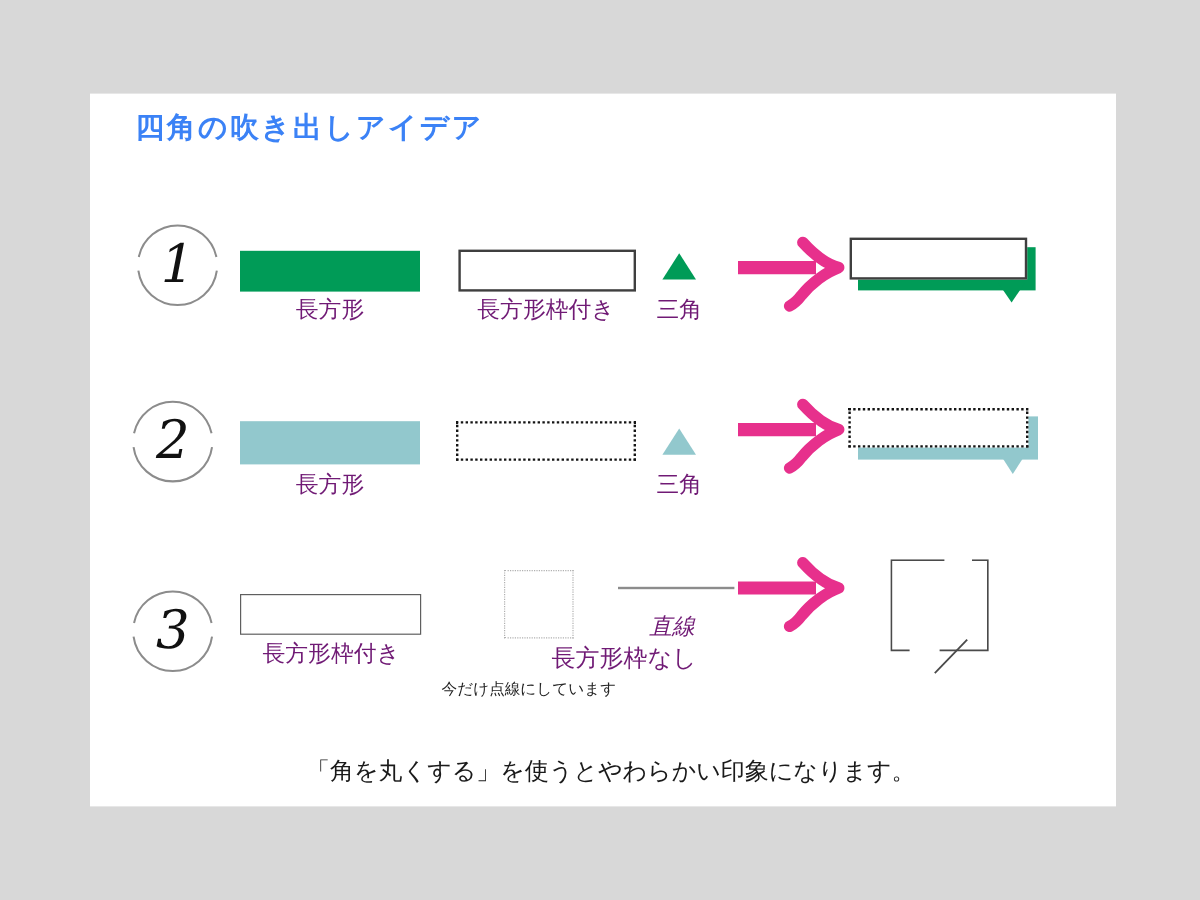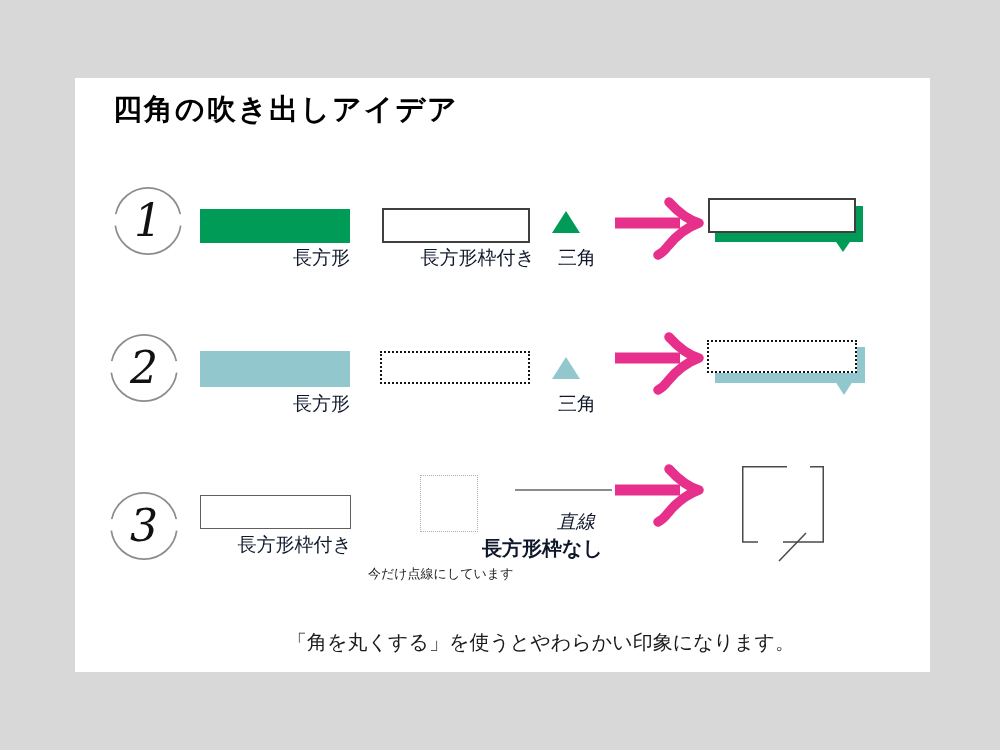--- a/index.html
+++ b/index.html
@@ -11,24 +11,24 @@
     position:relative;
     overflow:hidden;
   }
   .card{
     position:absolute;left:75px;top:78px;width:855px;height:594px;
     background:#ffffff;
   }
   .abs{position:absolute;}
   .title{
     left:38px;top:12px;
-    font-size:29px;font-weight:bold;letter-spacing:2px;color:#000000;
+    font-size:24px;font-weight:bold;letter-spacing:2px;color:#3b82f6;
   }
   .shape-label{
-    text-align:right;font-size:19px;color:#0f172a;white-space:nowrap;
+    text-align:center;font-size:19px;color:#701a75;white-space:nowrap;
   }
   .num-badge{width:70px;height:70px;}
   .num-badge .num{
     position:absolute;left:0;top:0;width:100%;height:100%;
     display:flex;align-items:center;justify-content:center;
     font-family:"DejaVu Serif",serif;font-style:italic;
     font-size:44px;color:#111;line-height:1;
   }
   .rect-green{width:150px;height:34px;background:#009b57;}
   .rect-teal{width:150px;height:36px;background:#92c8cd;}
@@ -42,21 +42,21 @@
   .tri-down{width:0;height:0;border-left:11px solid transparent;border-right:11px solid transparent;}
   .tri-down.green{border-top:16px solid #009b57;}
   .tri-down.teal{border-top:17px solid #92c8cd;}
   .z1{z-index:1;}
   .z2{z-index:2;}
   .note{
     font-size:13px;line-height:20px;color:#222;white-space:nowrap;
   }
   .hline{width:97px;height:2px;background:#8c8c8c;}
   .footer{
-    left:180px;top:551px;width:540px;text-align:right;
+    left:180px;top:551px;width:540px;text-align:left;
     font-size:20px;color:#1a1a1a;white-space:nowrap;
   }
   svg{display:block;}
 </style>
 </head>
 <body>
 
 <div class="card">
 
   <div class="abs title">四角の吹き出しアイデア</div>
@@ -117,21 +117,21 @@
       <path d="M 2.7 28.1 A 33 33 0 0 1 67.3 28.1" fill="none" stroke="#8c8c8c" stroke-width="1.7"></path>
       <path d="M 67.7 39.6 A 33 33 0 0 1 2.3 39.6" fill="none" stroke="#8c8c8c" stroke-width="1.7"></path>
     </svg>
     <div class="num">3</div>
   </div>
 
   <div class="abs rect-border-thin" style="left:125px;top:417px;"></div>
   <div class="abs shape-label" style="left:125px;top:454px;width:152px;">長方形枠付き</div>
 
   <div class="abs square-faint" style="left:345px;top:397px;"></div>
-  <div class="abs shape-label" style="left:362px;top:457px;width:166px;font-size:20px;font-weight:bold;">長方形枠なし</div>
+  <div class="abs shape-label" style="left:362px;top:457px;width:166px;font-size:20px;">長方形枠なし</div>
   <div class="abs note" style="left:293px;top:486px;">
     <div>今だけ点線にしています</div>
   </div>
 
   <div class="abs hline" style="left:440px;top:411px;"></div>
   <div class="abs shape-label" style="left:450px;top:431px;width:70px;font-style:italic;">直線</div>
 
   <svg class="abs" style="left:537px;top:383px;" width="92" height="66" viewBox="0 0 92 66">
     <path d="M 3 29 L 68 29" stroke="#e7308c" stroke-width="11" fill="none"></path>
     <path d="M 57 8 C 66 18 76 26 87 29 C 76 33 64 42 56 52 C 53 56 50 59 46 61" stroke="#e7308c" stroke-width="9.5" fill="none" stroke-linecap="round" stroke-linejoin="round"></path>

